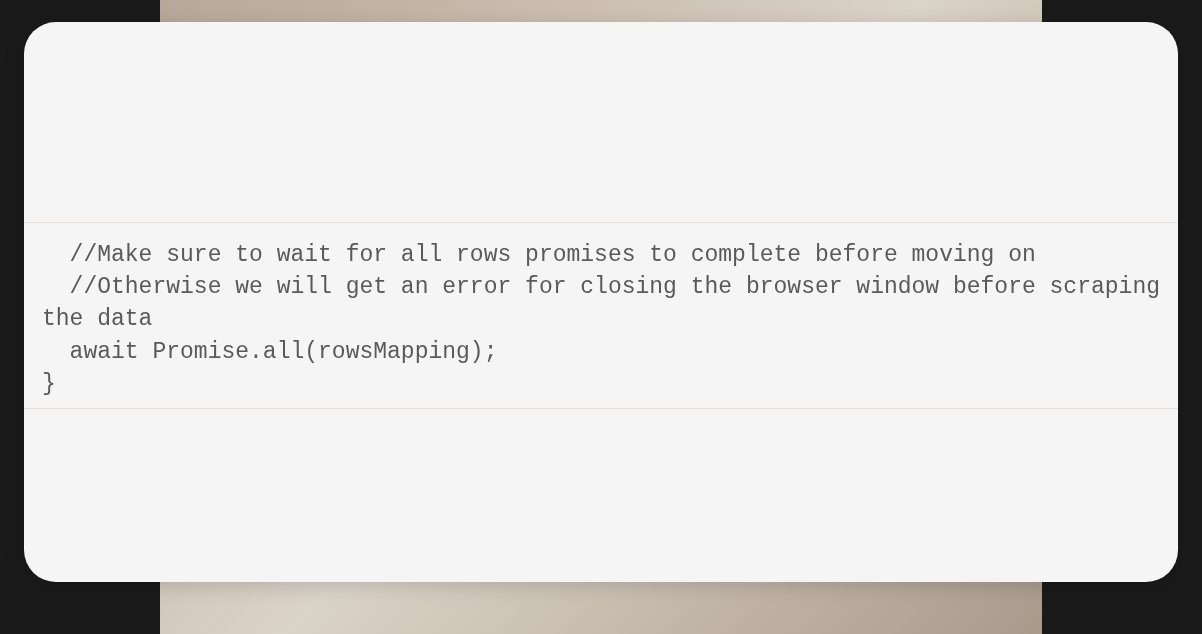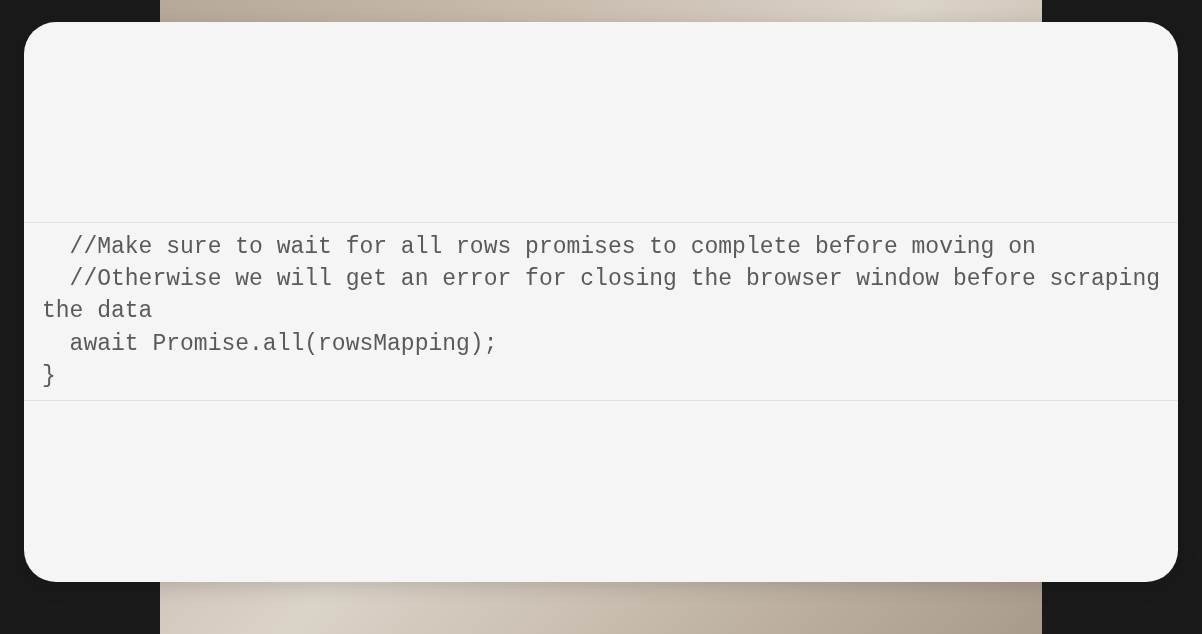--- a/index.html
+++ b/index.html
@@ -45,20 +45,21 @@
       border-top: 1px solid #e8e0d8;
       border-bottom: 1px solid #e8e0d8;
     }
     .code-block pre {
       font-family: "SFMono-Regular", Consolas, "Liberation Mono", Menlo, monospace;
       font-size: 23px;
       line-height: 1.4;
       color: #5a5a5a;
       white-space: pre-wrap;
       word-wrap: break-word;
+      margin-top: 8px;
     }
   </style>
 </head>
 <body>
 
 <div class="bg-strip"></div>
 
 <div class="card">
   <div class="code-block">
     <pre>  //Make sure to wait for all rows promises to complete before moving on

